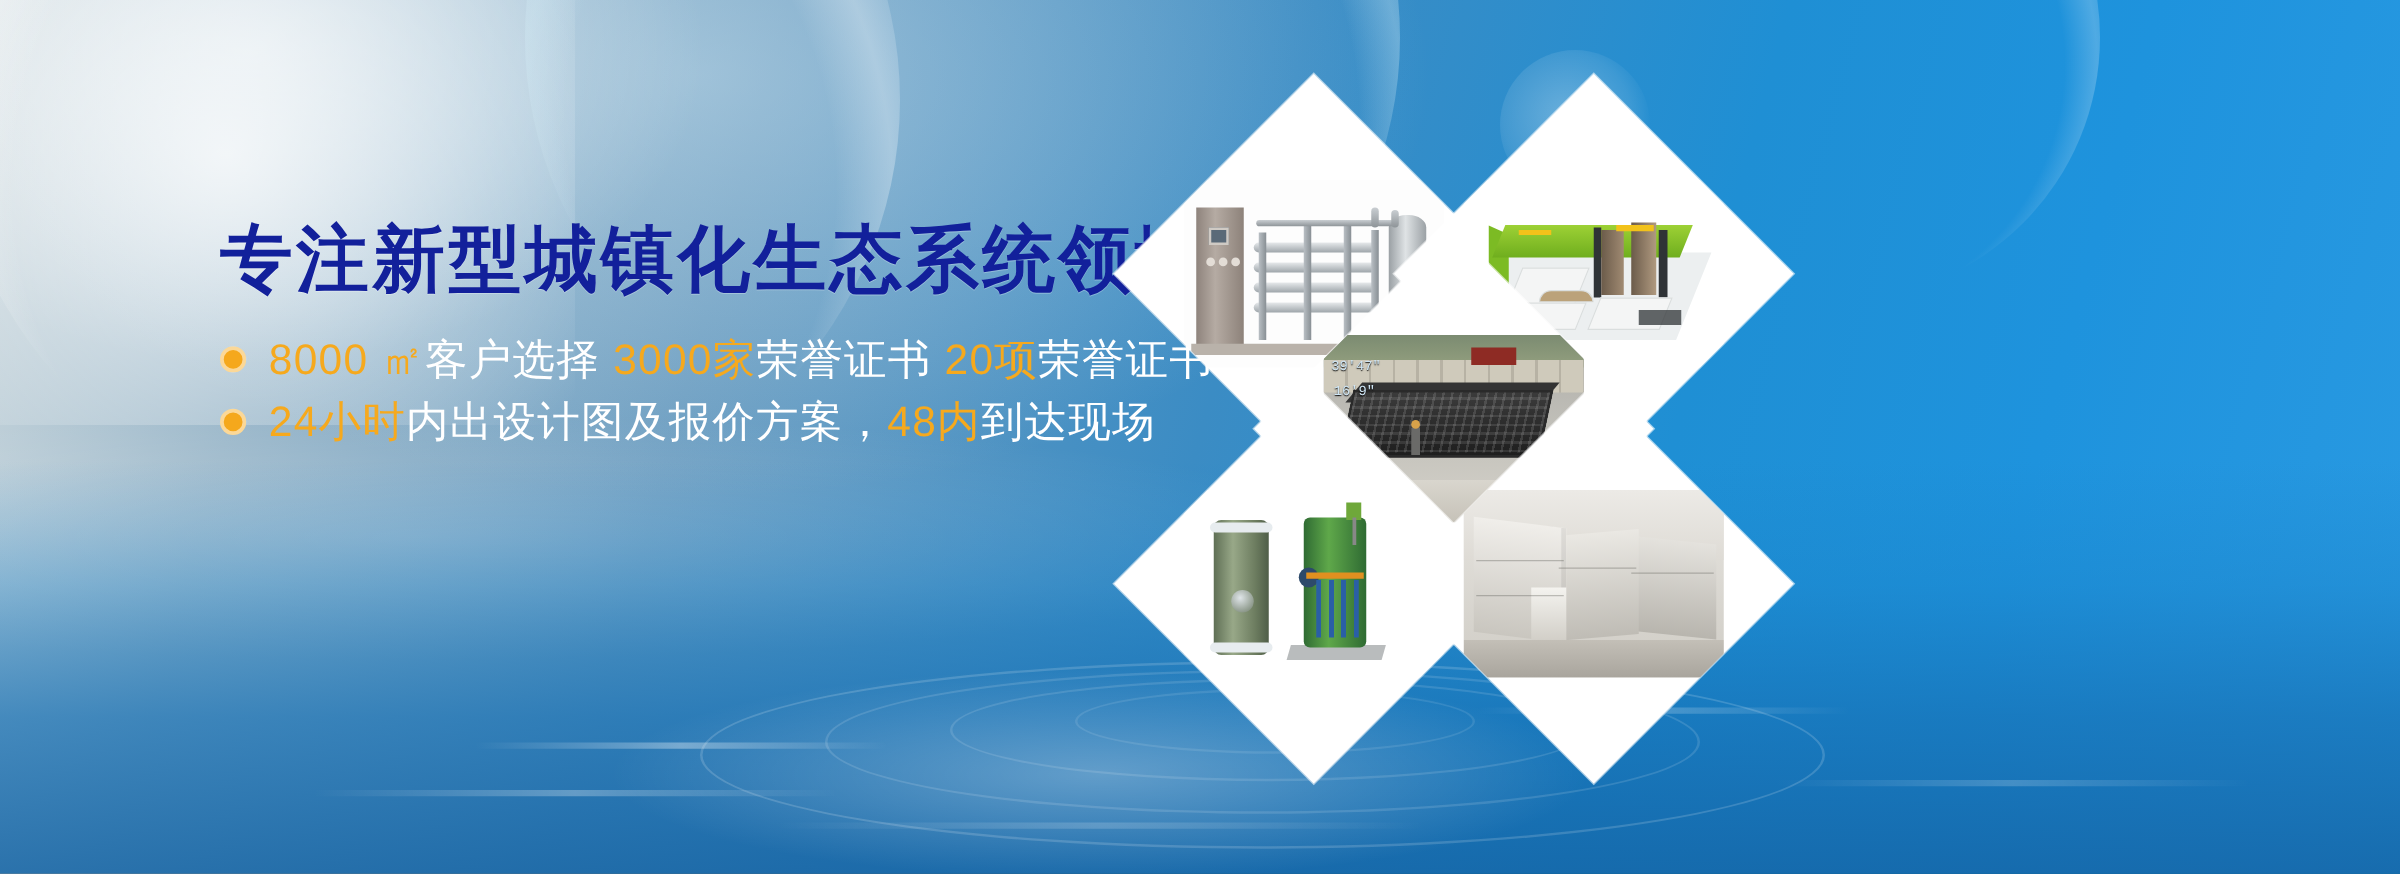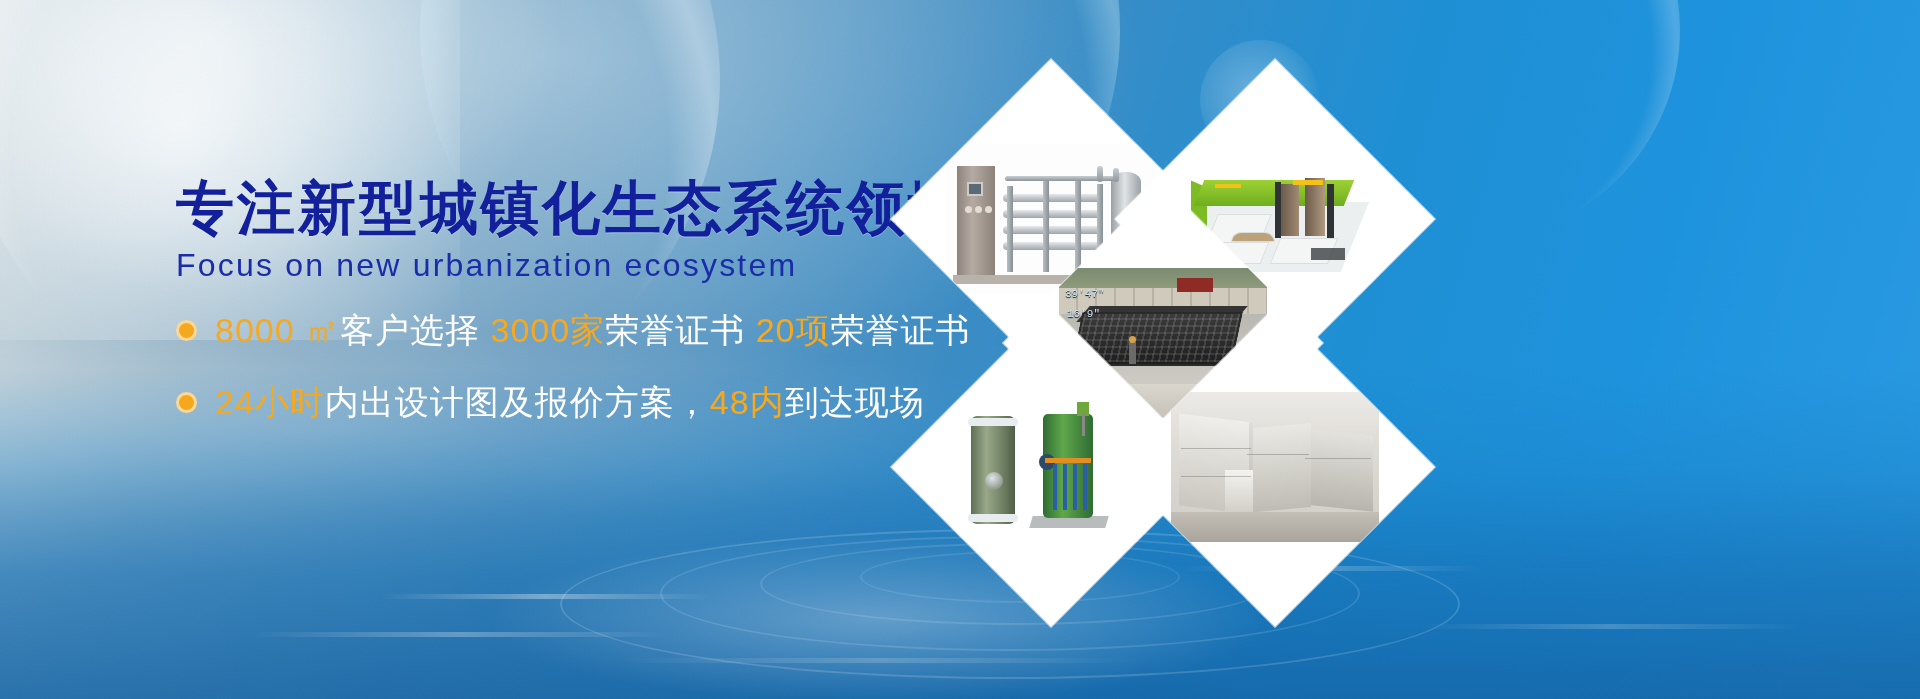--- a/index.html
+++ b/index.html
@@ -60,21 +60,21 @@
 
   .blue-box{
     margin-top:22px;width:686px;height:80px;background:#101e8e;
     display:flex;align-items:center;justify-content:center;
   }
   .blue-box-text{
     color:#ffffff;font-size:44px;font-weight:bold;letter-spacing:3px;white-space:nowrap;
   }
 
   .bullets{margin-top:24px;}
-  .bullet-row{display:flex;align-items:center;margin-top:26px;white-space:nowrap;}
+  .bullet-row{display:flex;align-items:center;margin-top:4px;white-space:nowrap;}
   .bullet-row:first-child{margin-top:0;}
   .dot{
     flex:0 0 auto;width:21px;height:21px;border-radius:50%;
     background:#f5a81c;border:3px solid rgba(255,255,255,.55);
     margin-right:18px;
   }
   .btext{font-size:34px;color:#ffffff;letter-spacing:1px;}
   .btext .hl{color:#f6a91d;}
 
   
@@ -185,21 +185,20 @@
     <div class="streak s2"></div>
     <div class="streak s3"></div>
     <div class="streak s4"></div>
     <div class="streak s5"></div>
   </div>
 
   <div class="textblock">
 
     <div class="headline">专注新型城镇化生态系统领域</div>
 
-    <div class="subline">Focus on new urbanization ecosystem</div>
 
 
     <div class="bullets">
       <div class="bullet-row">
         <span class="dot"></span>
         <span class="btext"><span class="hl">8000 ㎡</span><span>客户选择 </span><span class="hl">3000家</span><span>荣誉证书 </span><span class="hl">20项</span><span>荣誉证书</span></span>
       </div>
       <div class="bullet-row">
         <span class="dot"></span>
         <span class="btext"><span class="hl">24小时</span><span>内出设计图及报价方案，</span><span class="hl">48内</span><span>到达现场</span></span>

